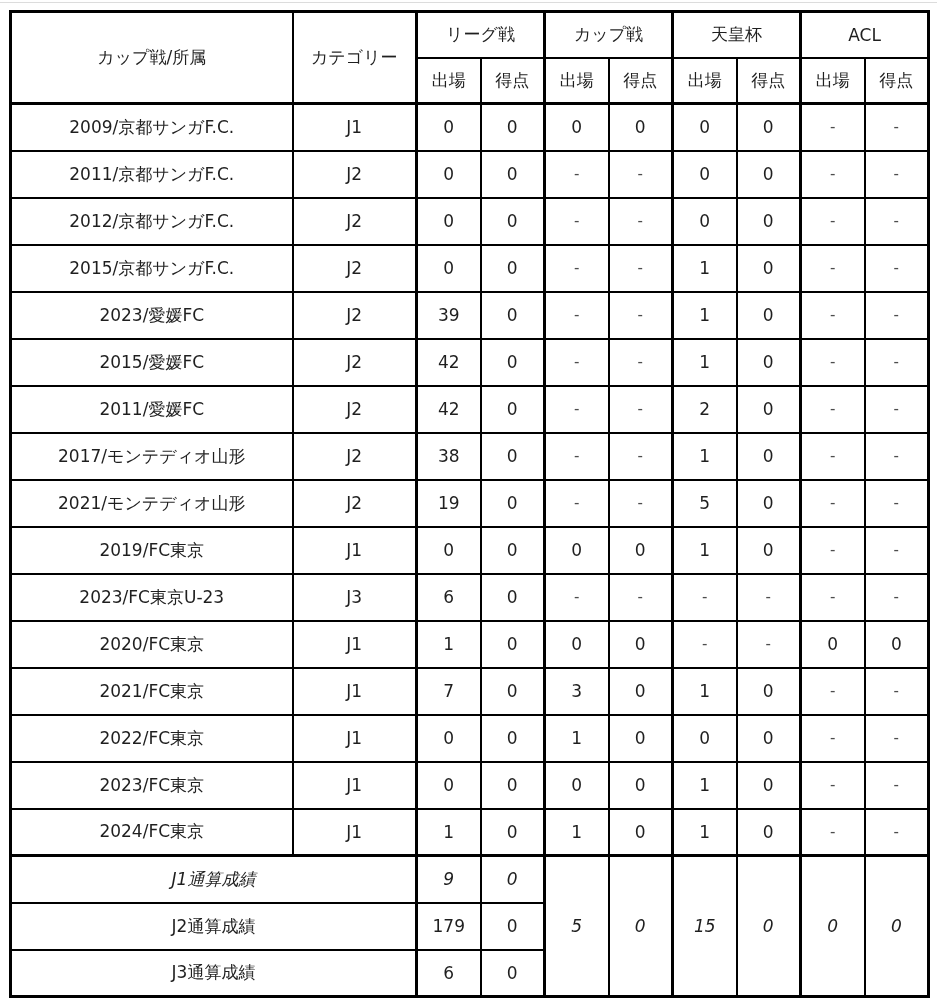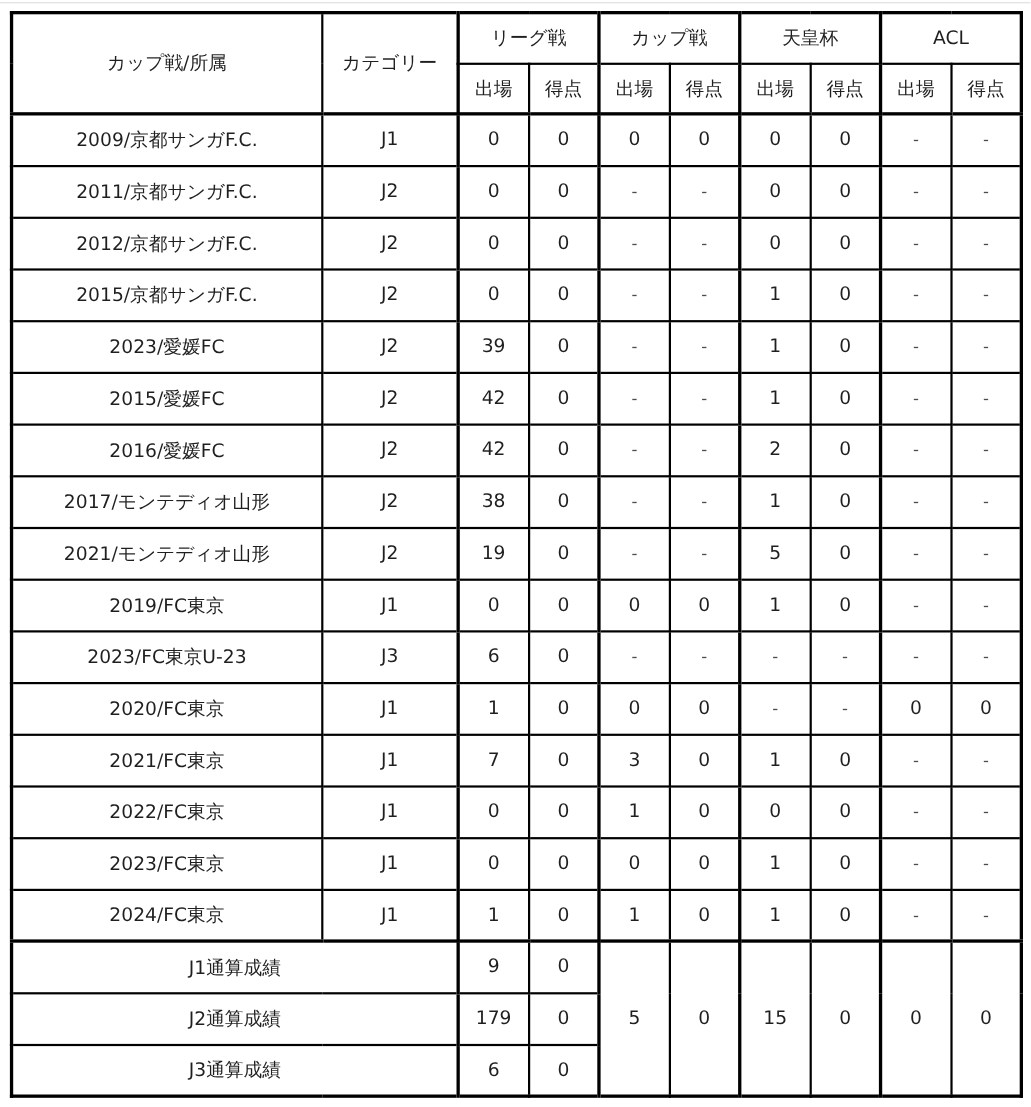--- a/index.html
+++ b/index.html
@@ -44,21 +44,21 @@
   col.c-category { width:124px; }
   col.c-stat { width:64px; }
   
   thead tr { height:46px; }
   tbody tr { height:47px; }
   tfoot tr { height:47px; }
   
   thead tr:last-child th,
   thead th[rowspan] { border-bottom-width:3px; }
   tbody tr:last-child td { border-bottom-width:3px; }
-  tfoot tr:first-child td { border-top-width:3px; }
+  tfoot tr:first-child td { border-top-width:3px;font-style:italic; }
   .thick-r { border-right-width:3px !important; }
   
   td.dash { color:var(--dash); font-size:15px; }
 </style>
 </head>
 <body>
 
 <div class="top-rule"></div>
 
 <table class="stats">
@@ -163,21 +163,21 @@
     <td>42</td>
     <td class="thick-r">0</td>
     <td class="dash">-</td>
     <td class="thick-r dash">-</td>
     <td>1</td>
     <td class="thick-r">0</td>
     <td class="dash">-</td>
     <td class="dash">-</td>
   </tr>
       <tr>
-    <td>2016/愛媛FC</td>
+    <td>2011/愛媛FC</td>
     <td class="thick-r">J2</td>
     <td>42</td>
     <td class="thick-r">0</td>
     <td class="dash">-</td>
     <td class="thick-r dash">-</td>
     <td>2</td>
     <td class="thick-r">0</td>
     <td class="dash">-</td>
     <td class="dash">-</td>
   </tr>

